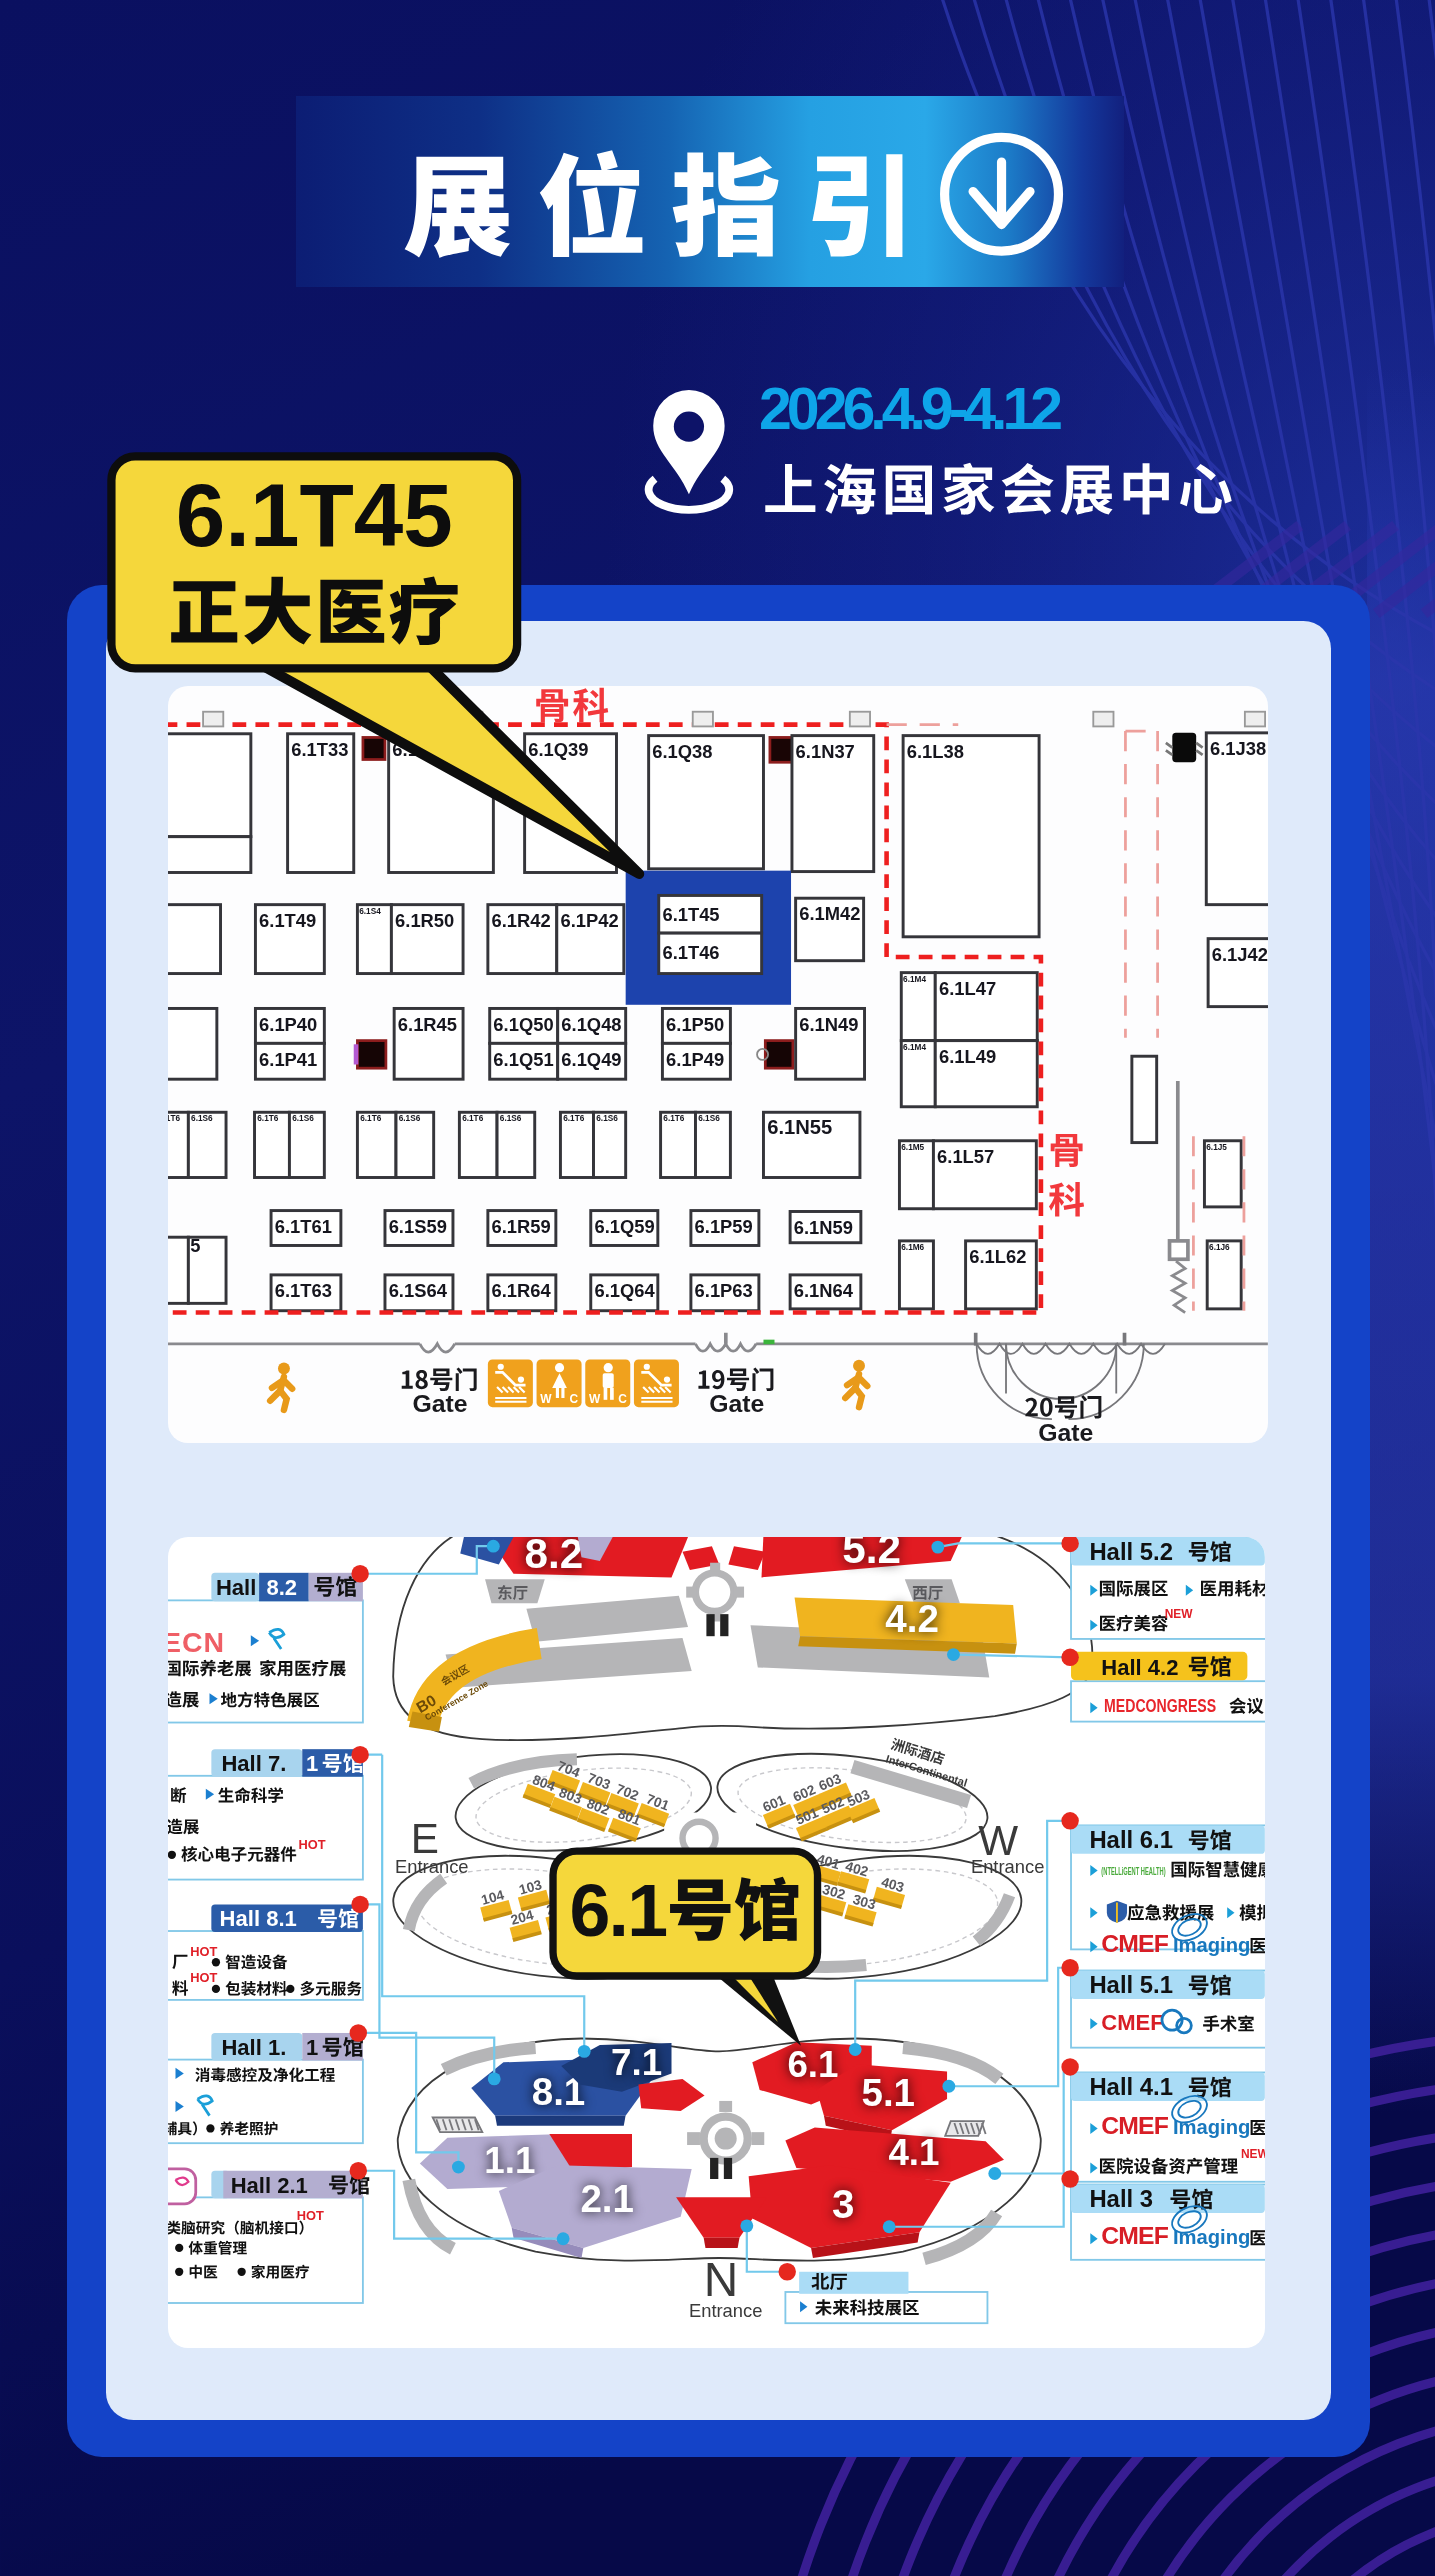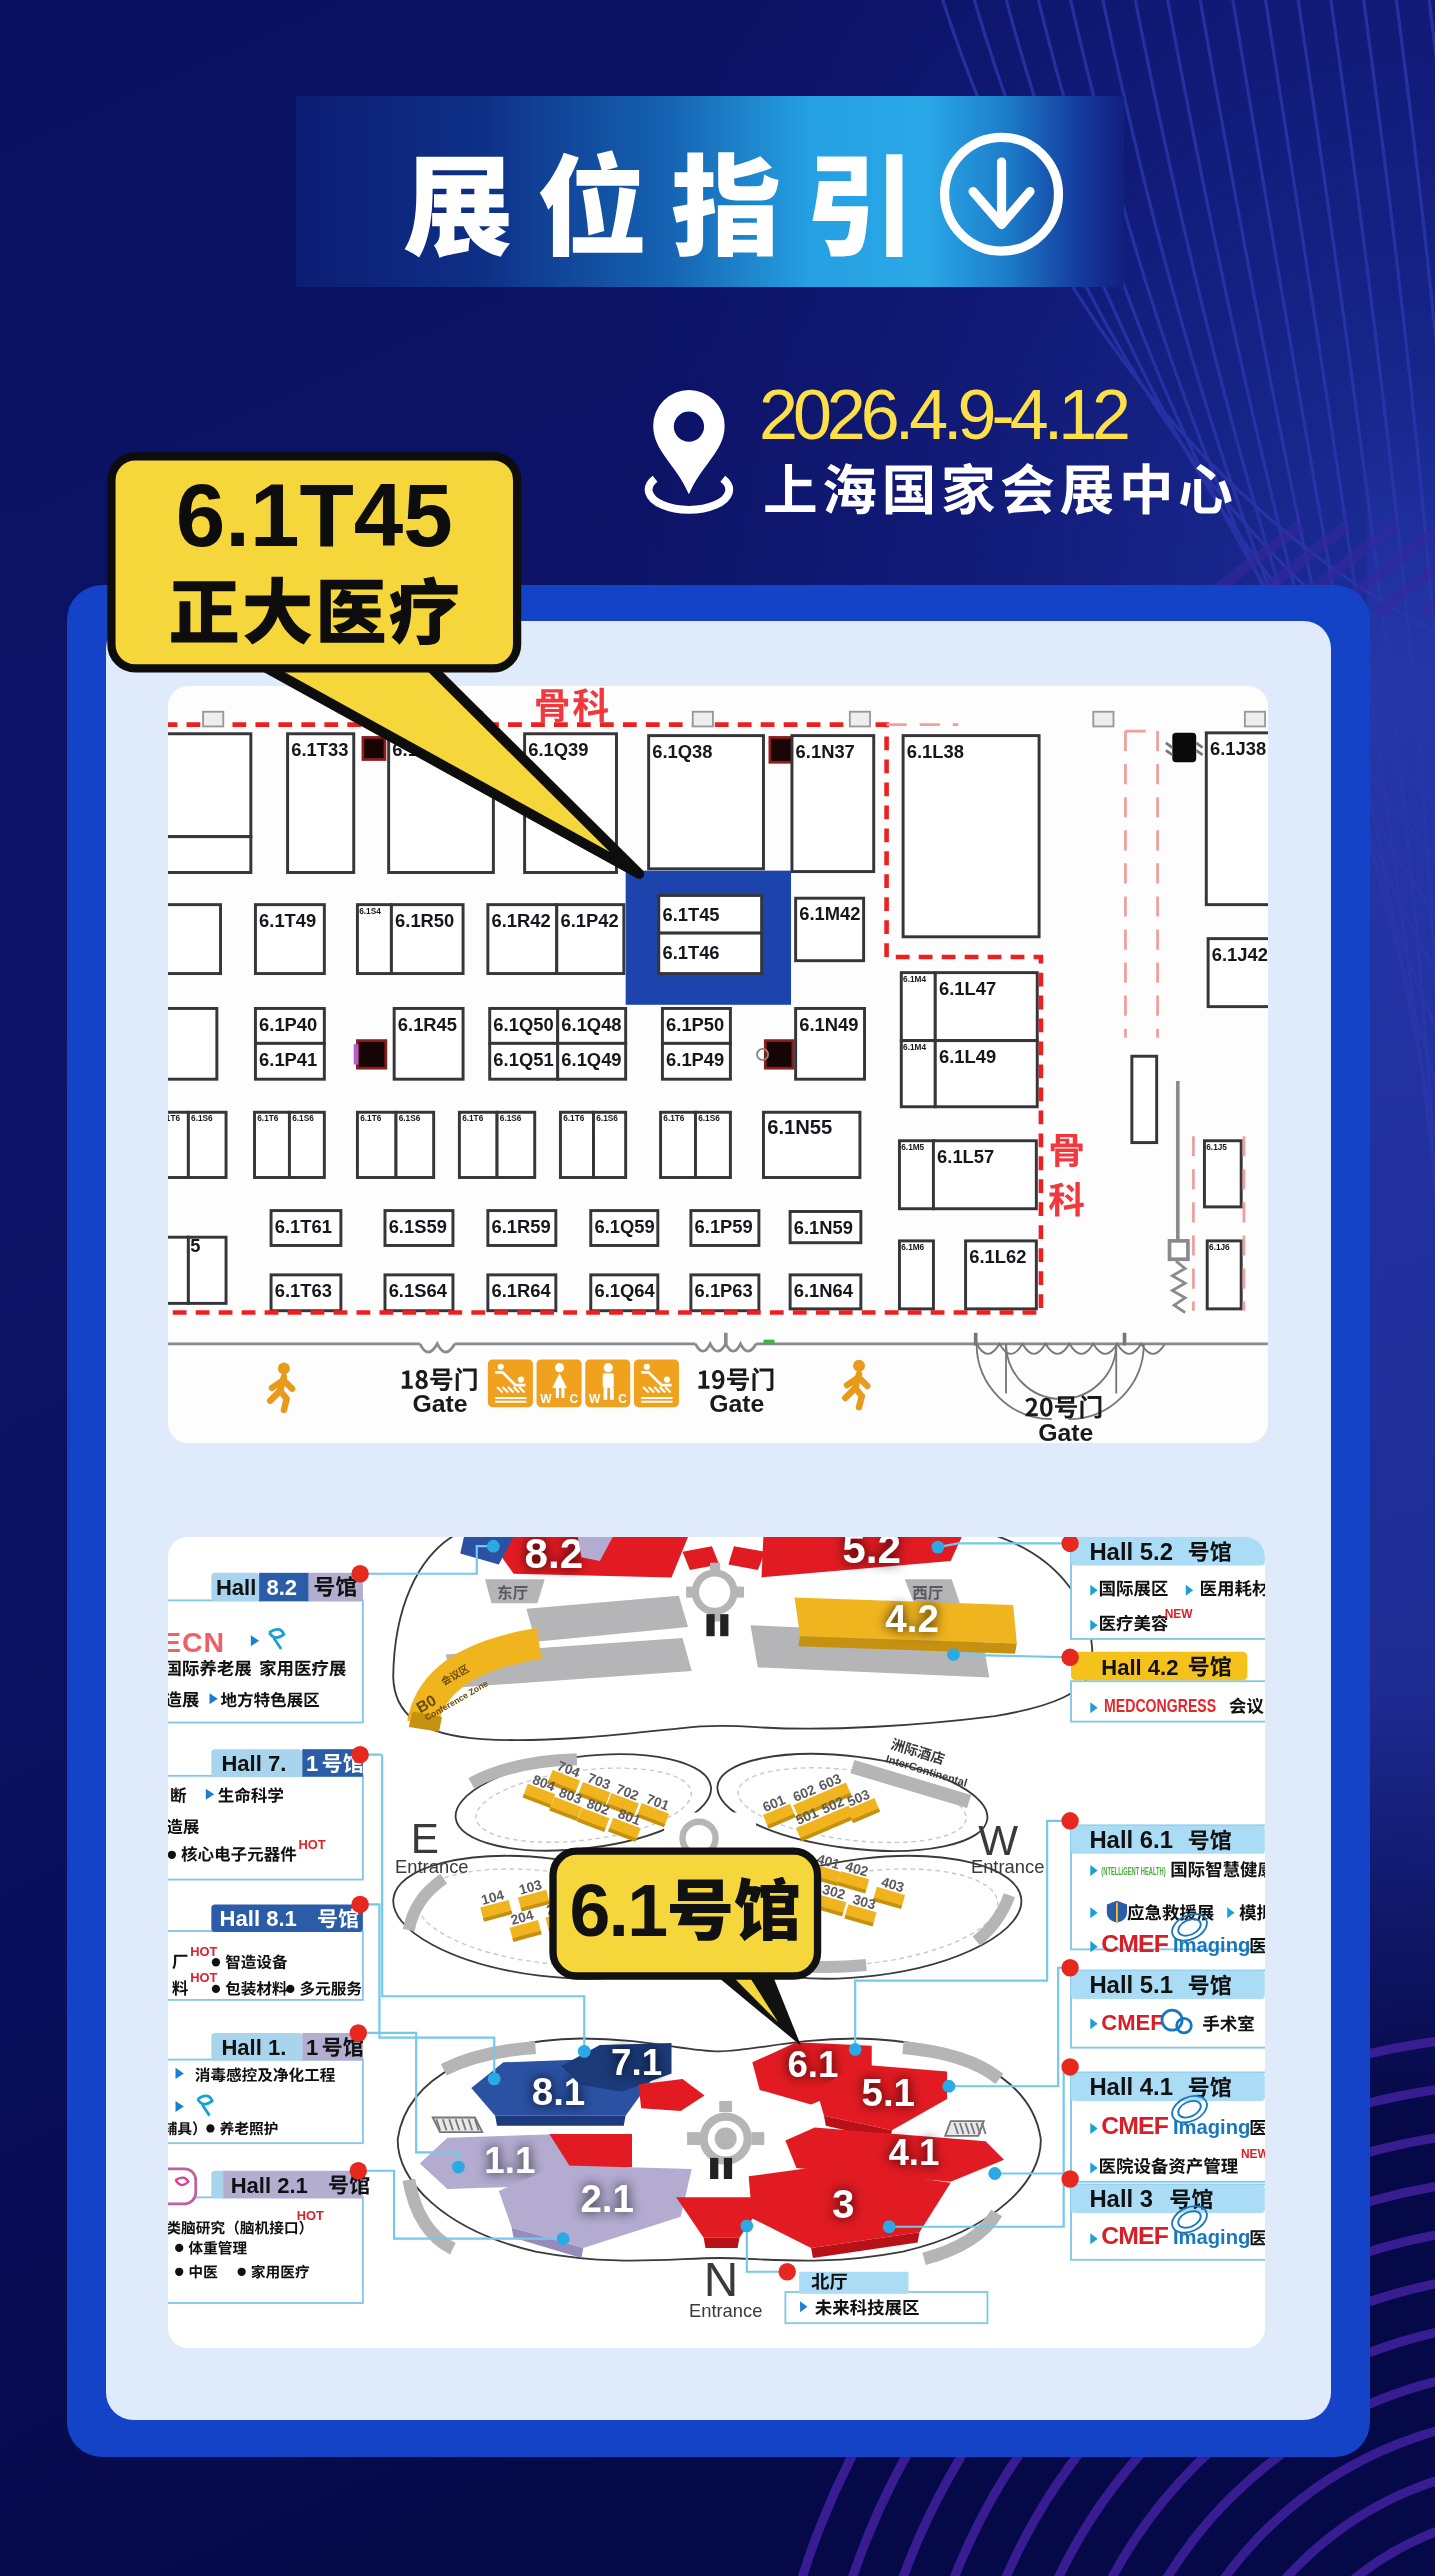--- a/index.html
+++ b/index.html
@@ -94,22 +94,22 @@
 </g>
     </g>
   </svg>
 
 <svg class="abs" style="left:634px;top:386px" width="119" height="138" viewBox="0 0 130 150">
 <path fill="#ffffff" d="M60 4 a39 39 0 0 1 39 39 c0 28 -25 42 -39 75 c-14 -33 -39 -47 -39 -75 a39 39 0 0 1 39 -39 z"></path>
 <circle cx="60" cy="44" r="16.5" fill="#0d1368"></circle>
 <path d="M23 101 a44 22 0 1 0 74 0" stroke="#ffffff" stroke-width="8.5" fill="none"></path>
 </svg>
 
-<div class="abs" style="left:759px;top:375px;width:514px;height:73px;color:#fde047;
- font-size:70px;font-weight:normal;letter-spacing:-5px;">2026.4.9-4.12</div>
+<div class="abs" style="left:759px;top:375px;width:514px;height:73px;color:#0ea5e9;
+ font-size:59px;font-weight:bold;letter-spacing:-5px;">2026.4.9-4.12</div>
 <svg class="abs" style="left:761px;top:455px" width="524" height="73" viewBox="0 0 570 80">
     <g fill="#ffffff" transform="translate(0 60) scale(0.060000 -0.060000)">
       <use href="#a4e0a" x="0"></use>
       <use href="#a6d77" x="1083"></use>
       <use href="#a56fd" x="2167"></use>
       <use href="#a5bb6" x="3250"></use>
       <use href="#a4f1a" x="4333"></use>
       <use href="#a5c55" x="5417"></use>
       <use href="#a4e2d" x="6500"></use>
       <use href="#a5fc3" x="7583"></use>

